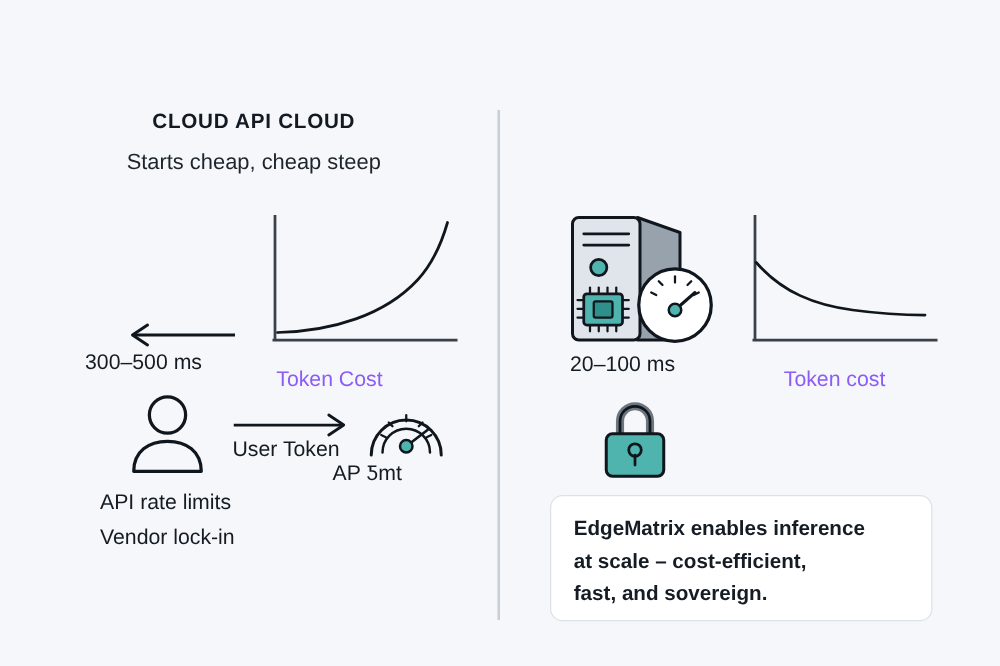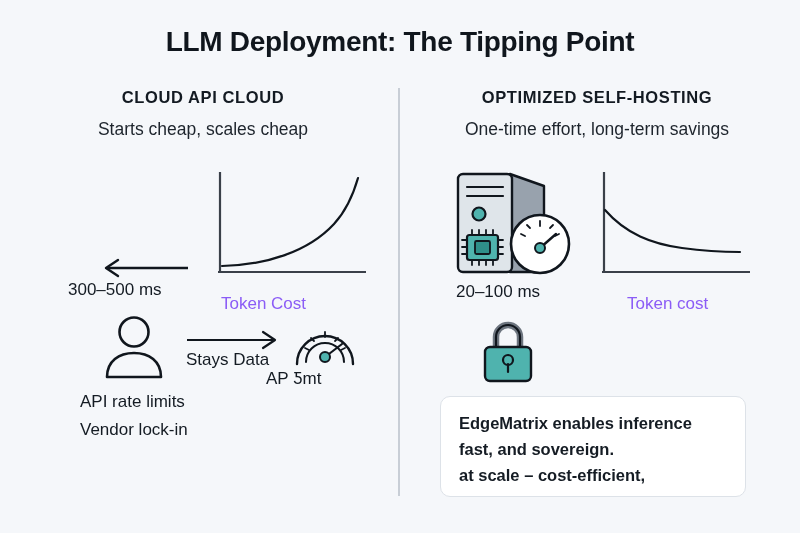--- a/index.html
+++ b/index.html
@@ -115,27 +115,26 @@
   }
   .callout div { white-space: nowrap; }
 
   svg { display: block; overflow: visible; }
 </style>
 </head>
 <body>
 
 <div id="infographic">
 
-  <div class="title">LLM Deployment: The Tipping Point</div>
 
   <div class="divider"></div>
 
   <div class="col col-left">
     <div class="col-head">CLOUD API CLOUD</div>
-    <div class="col-sub">Starts cheap, scales cheap</div>
+    <div class="col-sub">Starts cheap, cheap steep</div>
   </div>
 
 
   <svg style="position:absolute;left:96px;top:258px;" width="96" height="20">
     <line x1="12" y1="10" x2="92" y2="10" stroke="#10161d" stroke-width="2.4"></line>
     <polyline points="22,2 10,10 22,18" fill="none" stroke="#10161d" stroke-width="2.4" stroke-linecap="round" stroke-linejoin="round"></polyline>
   </svg>
   <div class="lbl" style="left:68px;top:280px;">300–500 ms</div>
 
   <svg style="position:absolute;left:216px;top:172px;" width="152" height="106">
@@ -147,42 +146,38 @@
 
   <svg style="position:absolute;left:100px;top:314px;" width="68" height="66">
     <circle cx="34" cy="18" r="14.5" fill="none" stroke="#10161d" stroke-width="2.6"></circle>
     <path d="M7 63 C7 47 19 39 34 39 C49 39 61 47 61 63 Z" fill="none" stroke="#10161d" stroke-width="2.6" stroke-linejoin="round"></path>
   </svg>
 
   <svg style="position:absolute;left:185px;top:330px;" width="100" height="20">
     <line x1="2" y1="10" x2="88" y2="10" stroke="#10161d" stroke-width="2.2"></line>
     <polyline points="78,2 90,10 78,18" fill="none" stroke="#10161d" stroke-width="2.2" stroke-linecap="round" stroke-linejoin="round"></polyline>
   </svg>
-  <div class="lbl" style="left:186px;top:350px;">Stays Data</div>
+  <div class="lbl" style="left:186px;top:350px;">User Token</div>
 
   <svg style="position:absolute;left:292px;top:316px;" width="66" height="56">
     <path d="M5 48 A28 28 0 1 1 61 48" fill="none" stroke="#10161d" stroke-width="2.4" stroke-linecap="round"></path>
     <path d="M14 46 A19 19 0 1 1 52 46" fill="none" stroke="#10161d" stroke-width="2" stroke-linecap="round"></path>
     <line x1="13" y1="32" x2="17" y2="34" stroke="#10161d" stroke-width="1.8" stroke-linecap="round"></line>
     <line x1="19" y1="22" x2="22" y2="25" stroke="#10161d" stroke-width="1.8" stroke-linecap="round"></line>
     <line x1="33" y1="16" x2="33" y2="21" stroke="#10161d" stroke-width="1.8" stroke-linecap="round"></line>
     <line x1="46" y1="22" x2="43" y2="25" stroke="#10161d" stroke-width="1.8" stroke-linecap="round"></line>
     <line x1="53" y1="32" x2="49" y2="34" stroke="#10161d" stroke-width="1.8" stroke-linecap="round"></line>
     <line x1="33" y1="41" x2="50" y2="28" stroke="#10161d" stroke-width="2.2" stroke-linecap="round"></line>
     <circle cx="33" cy="41" r="5" fill="#4fb3ae" stroke="#10161d" stroke-width="2"></circle>
   </svg>
   <div class="lbl" style="left:266px;top:369px;">AP Ƽmt</div>
 
   <div class="lbl" style="left:80px;top:420px;">Vendor lock-in</div>
   <div class="lbl" style="left:80px;top:392px;">API rate limits</div>
 
-  <div class="col col-right">
-    <div class="col-head">OPTIMIZED SELF-HOSTING</div>
-    <div class="col-sub">One-time effort, long-term savings</div>
-  </div>
 
   <svg style="position:absolute;left:448px;top:168px;" width="134" height="112">
 
     <path d="M62 6 L96 18 L96 104 L62 104 Z" fill="#98a2ad" stroke="#10161d" stroke-width="2.4" stroke-linejoin="round"></path>
 
     <rect x="10" y="6" width="54" height="98" rx="5" fill="#dfe5ea" stroke="#10161d" stroke-width="2.4"></rect>
 
     <line x1="19" y1="19" x2="55" y2="19" stroke="#10161d" stroke-width="2.2" stroke-linecap="round"></line>
     <line x1="19" y1="28" x2="55" y2="28" stroke="#10161d" stroke-width="2.2" stroke-linecap="round"></line>
 
@@ -231,17 +226,17 @@
   <svg style="position:absolute;left:479px;top:316px;" width="58" height="68">
     <path d="M17 32 L17 21 A12 12 0 0 1 41 21 L41 32" fill="none" stroke="#6d757f" stroke-width="6.5" stroke-linecap="round"></path>
     <path d="M17 32 L17 21 A12 12 0 0 1 41 21 L41 32" fill="none" stroke="#10161d" stroke-width="2.2"></path>
     <rect x="6" y="31" width="46" height="34" rx="5" fill="#4fb3ae" stroke="#10161d" stroke-width="2.4"></rect>
     <circle cx="29" cy="44" r="5" fill="none" stroke="#10161d" stroke-width="2.2"></circle>
     <line x1="29" y1="48" x2="29" y2="56" stroke="#10161d" stroke-width="2.2" stroke-linecap="round"></line>
   </svg>
 
   <div class="callout">
     <div>EdgeMatrix enables inference</div>
+    <div>at scale – cost-efficient,</div>
     <div>fast, and sovereign.</div>
-    <div>at scale – cost-efficient,</div>
   </div>
 
 </div>
 
 </body></html>

